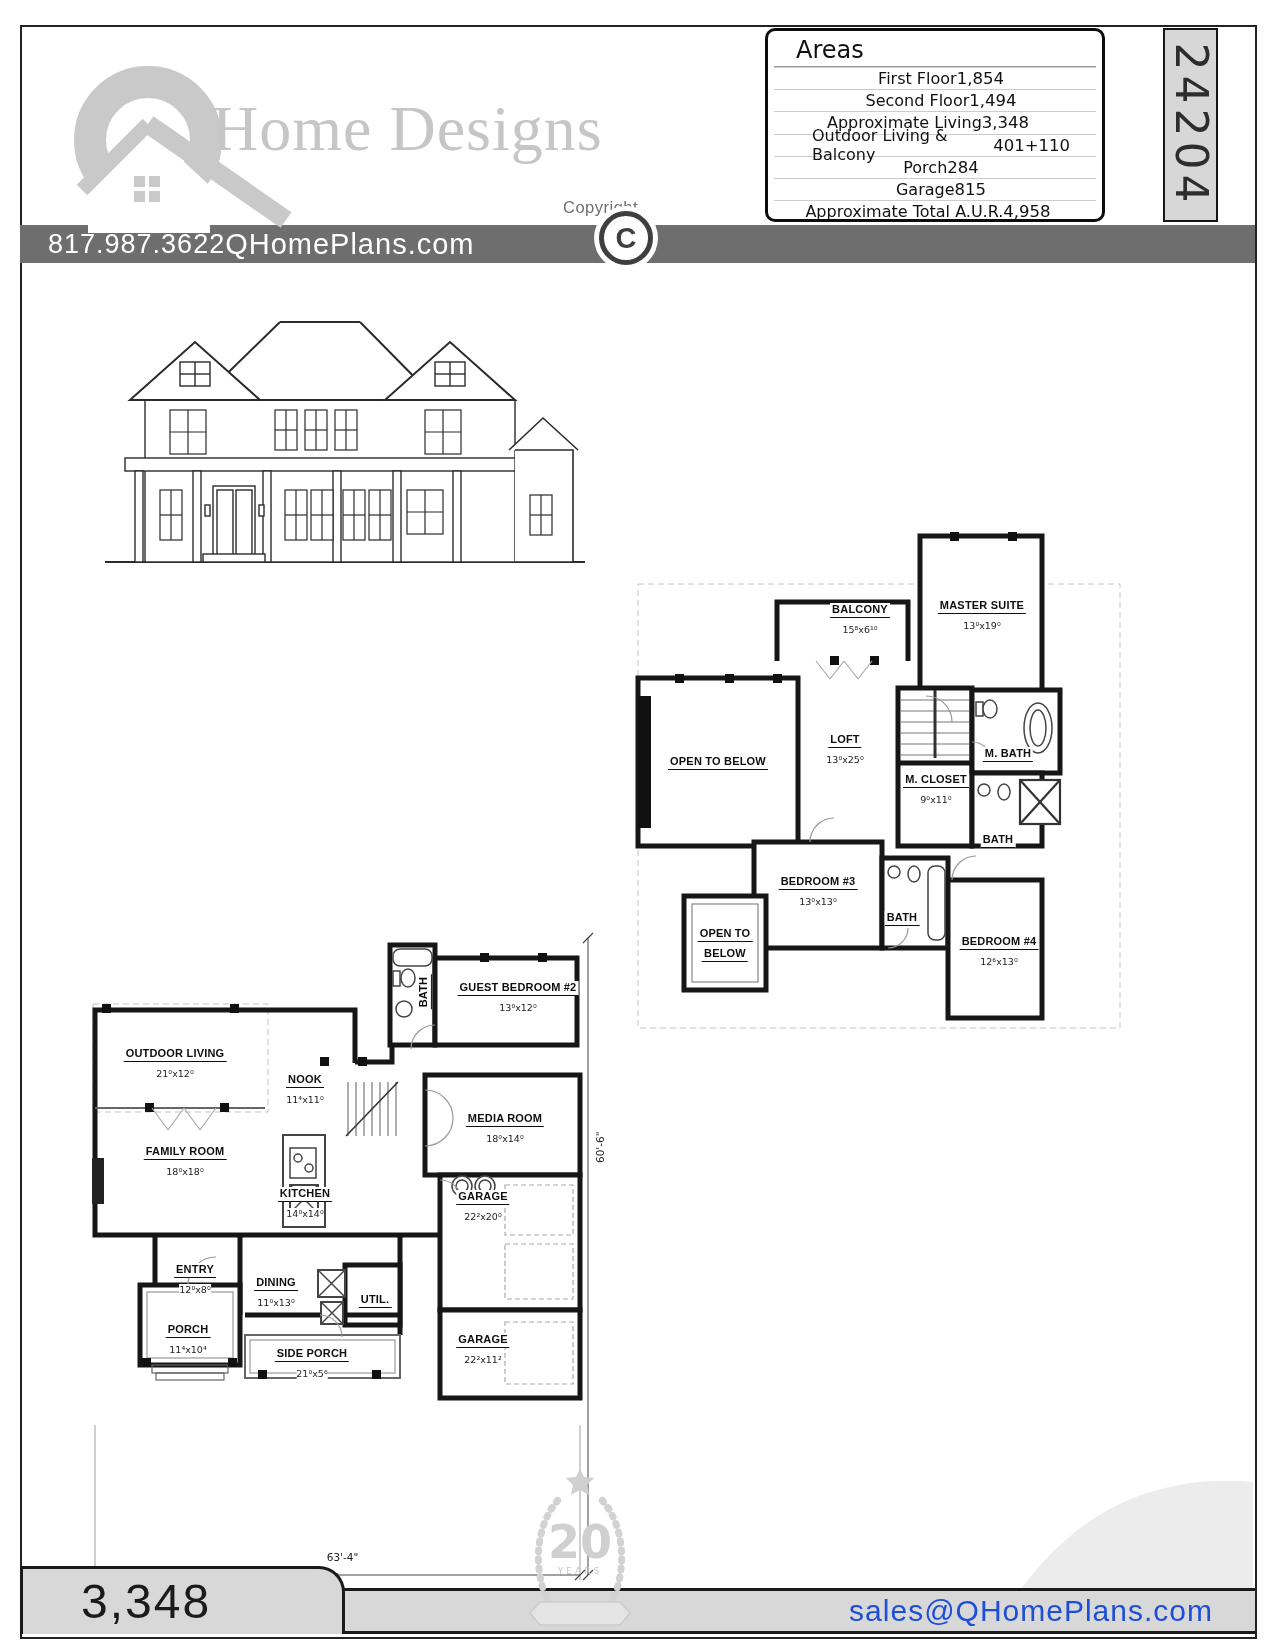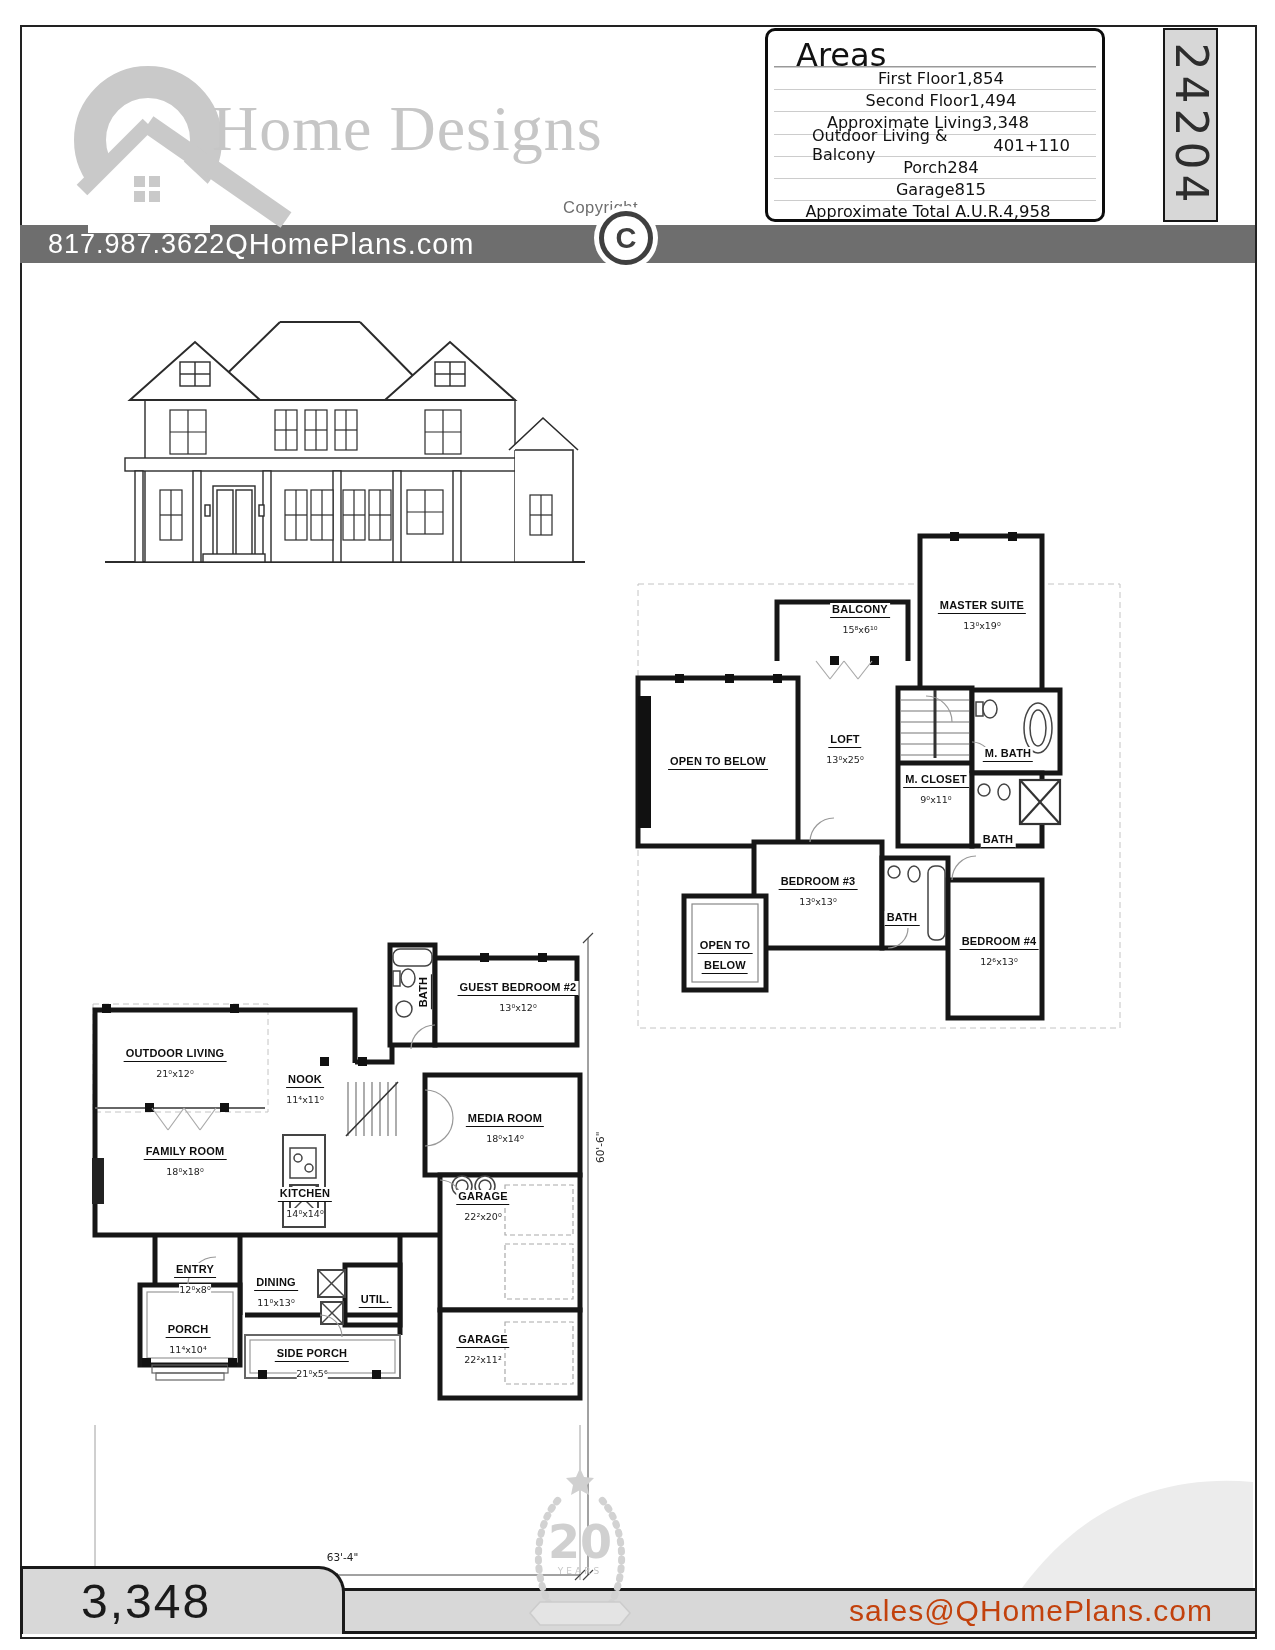--- a/index.html
+++ b/index.html
@@ -19,21 +19,21 @@
   .contact-bar{position:absolute;left:20px;top:225px;width:1235px;height:38px;background:#6e6e6e;
                display:flex;align-items:center;
                box-sizing:border-box;padding:0 45px 0 28px;z-index:1;}
   .phone{font-size:27px;color:#fff;letter-spacing:1px;font-weight:400;}
   .website{font-size:29px;color:#fff;letter-spacing:1px;font-weight:400;}
 
   
   .areas-panel{position:absolute;left:765px;top:28px;width:340px;height:194px;background:#fff;
                border:3px solid #0c0c0c;border-radius:10px;box-sizing:border-box;z-index:2;
                font-family:"DejaVu Sans",sans-serif;}
-  .areas-title{font-size:32px;color:#111;padding:5px 0 3px 22px;border-bottom:1.5px solid #999;
+  .areas-title{font-size:24px;color:#111;padding:5px 0 3px 22px;border-bottom:1.5px solid #999;
                margin:0 6px;height:36px;box-sizing:border-box;}
   .arow{display:flex;justify-content:center;align-items:center;height:21.2px;
         margin:0 6px;padding:0 26px 0 12px;font-size:16px;border-top:1px solid #ccc;color:#111;}
   .arow:first-of-type{border-top:none;}
   .arow .lab.ind{padding-left:26px;}
   .arow .val{font-size:16.5px;}
 
   .plan-num-badge{position:absolute;left:1163px;top:28px;width:55px;height:194px;background:#d7d7d7;
                   border:2px solid #161616;box-sizing:border-box;z-index:2;}
   .plan-num-inner{position:absolute;left:50%;top:50%;transform:translate(-50%,-50%) rotate(90deg);
@@ -58,21 +58,21 @@
              font-family:"DejaVu Sans",sans-serif;font-size:10.5px;color:#222;background:#fff;padding:0 3px;}
   .vdim{position:absolute;left:578px;top:930px;width:45px;height:655px;z-index:1;}
   .vdim-text{position:absolute;left:16px;top:233px;transform:rotate(-90deg);transform-origin:left top;
              font-family:"DejaVu Sans",sans-serif;font-size:10.5px;color:#222;white-space:nowrap;}
 
   
   .swoosh{position:absolute;left:1022px;top:1466px;z-index:0;}
   .footer-bar{position:absolute;left:20px;top:1588px;width:1235px;height:46px;background:#d8d8d8;
               border-top:3px solid #1a1a1a;border-bottom:3px solid #1a1a1a;box-sizing:border-box;
               display:flex;align-items:center;justify-content:flex-end;padding-right:42px;z-index:1;}
-  .email{font-size:30px;color:#c2410c;letter-spacing:1px;}
+  .email{font-size:30px;color:#1d4ed8;letter-spacing:1px;}
   .living-tab{position:absolute;left:20px;top:1566px;width:325px;height:68px;background:#d8d8d8;
               border:3px solid #1a1a1a;border-bottom:none;border-radius:0 26px 0 0;box-sizing:border-box;
               display:flex;align-items:center;z-index:2;}
   .living-val{font-size:48px;color:#1b1b1b;letter-spacing:2px;padding-left:58px;font-family:"Liberation Sans",sans-serif;}
   .anniv{position:absolute;left:520px;top:1462px;z-index:3;}
 </style>
 </head>
 <body>
 
 <div class="page">
@@ -283,21 +283,21 @@
       <span class="dm">9⁰x11⁰</span></div>
     <div class="lbl" style="left:378px;top:214px;">
       <span class="nm">M. BATH</span></div>
     <div class="lbl" style="left:368px;top:300px;">
       <span class="nm">BATH</span></div>
     <div class="lbl" style="left:188px;top:342px;">
       <span class="nm">BEDROOM #3</span><br>
       <span class="dm">13⁰x13⁰</span></div>
     <div class="lbl" style="left:272px;top:378px;">
       <span class="nm">BATH</span></div>
-    <div class="lbl" style="left:95px;top:394px;margin-top:12px;">
+    <div class="lbl" style="left:95px;top:394px;">
       <span class="nm">OPEN TO</span><br>
       <span class="nm">BELOW</span></div>
     <div class="lbl" style="left:369px;top:402px;">
       <span class="nm">BEDROOM #4</span><br>
       <span class="dm">12⁶x13⁰</span></div>
   </div>
 
   <div class="plan plan1">
     <svg width="505" height="495" viewBox="0 0 505 495">
       <rect x="3" y="74" width="175" height="108" fill="none" stroke="#c4c4c4" stroke-width="1" stroke-dasharray="6 4"></rect>

